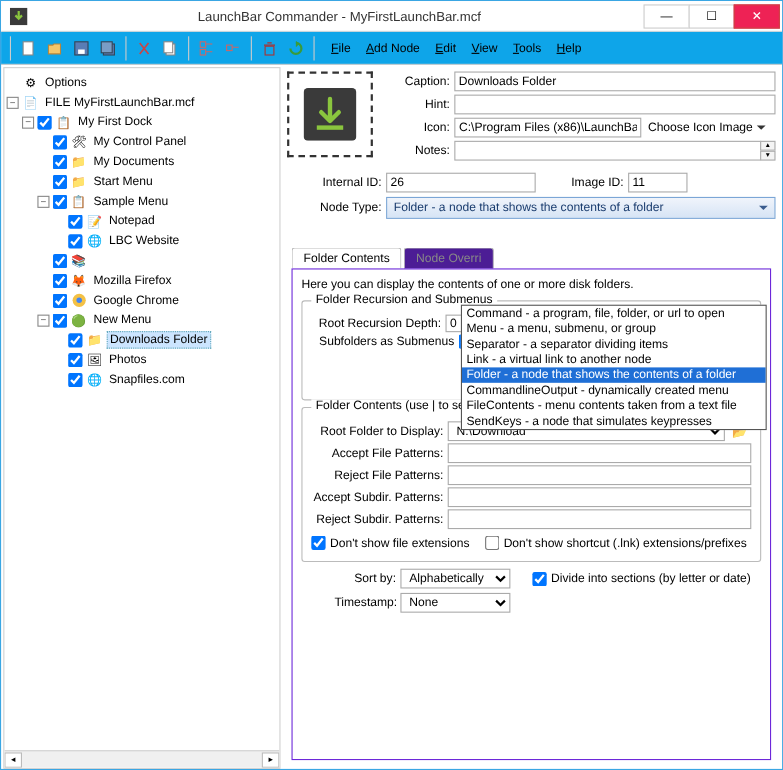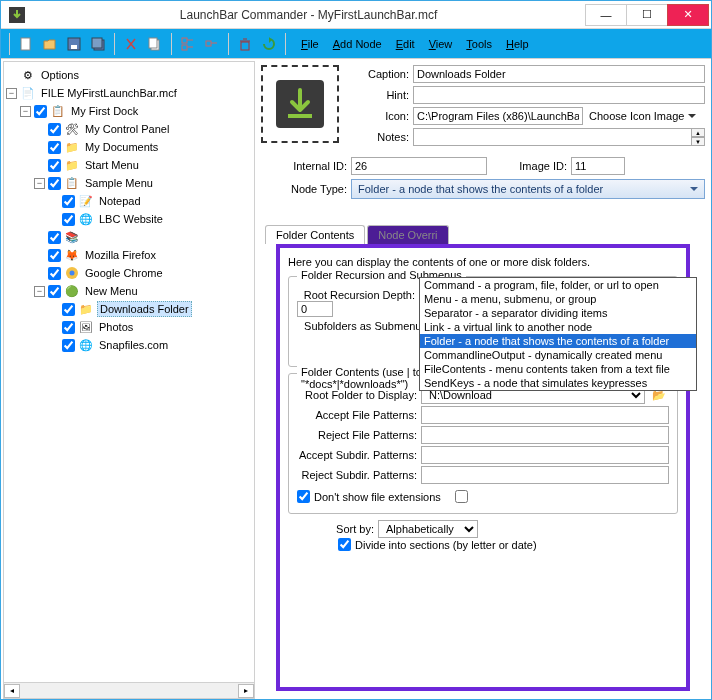--- a/index.html
+++ b/index.html
@@ -40,21 +40,21 @@
 .nodetype-row { display: flex; align-items: center; margin: 0 4px 4px 20px; }
 .nodetype-row label { text-align: right; margin-right: 4px; width: 70px; }
 .nodetype-select { flex: 1; background: linear-gradient(#f0f4fb,#d6e4f5); border: 1px solid #7ba6d6; padding: 3px 18px 3px 6px; position: relative; color: #1a3c6e; cursor: default; }
 .nodetype-select::after { content: ""; position: absolute; right: 6px; top: 50%; border: 4px solid transparent; border-top-color: #3a5c8e; transform: translateY(-25%); }
 .dropdown-list { position: absolute; right: 12px; top: 216px; width: 278px; background: #fff; border: 1px solid #555; z-index: 50; }
 .dd-item { padding: 1px 4px; white-space: nowrap; overflow: hidden; cursor: default; }
 .dd-item.sel { background: #1f6fd6; color: #fff; }
 .tabs { display: flex; margin: 22px 8px 0; }
 .tab { padding: 3px 10px; border: 1px solid #bbb; border-bottom: none; background: #fff; border-radius: 3px 3px 0 0; margin-right: 2px; cursor: default; }
 .tab.inactive { background: #4c1d95; color: #888; }
-.tab-panel { border: 4px solid #6d28d9; margin: 0 19px 8px; padding: 6px 8px 8px; flex: 1; overflow: hidden; }
+.tab-panel { border: 1px solid #6d28d9; margin: 0 8px 8px; padding: 6px 8px 8px; flex: 1; overflow: hidden; }
 .help-text { margin: 2px 0 8px; }
 .group { border: 1px solid #bbb; border-radius: 3px; padding: 10px 8px 8px; margin-bottom: 6px; position: relative; }
 .group > .legend { position: absolute; top: -8px; left: 8px; background: #fff; padding: 0 4px; }
 .group-row { display: flex; align-items: center; margin: 2px 0; flex-wrap: wrap; }
 .group-row label.r { text-align: right; margin-right: 4px; }
 .checkbox-block { display: flex; flex-direction: column; gap: 0; margin-left: 6px; }
 .checkbox-block label { display: flex; align-items: center; margin: 1px 0; }
 .checkbox-block input { margin-right: 4px; }
 input.small { width: 36px; border: 1px solid #aaa; padding: 1px 3px; text-align: left; }
 .full-input { flex: 1; border: 1px solid #aaa; padding: 2px 3px; }
@@ -397,27 +397,32 @@
             <label class="r" style="width:120px">Reject Subdir. Patterns:</label>
             <input class="full-input" value="" style="">
           </div>
         <div class="group-row" style="margin-top:6px">
           <label style="display:flex;align-items:center">
               <input type="checkbox" checked="" style="margin-right: 4px;">
               <span>Don't show file extensions</span>
             </label>
           <label style="display:flex;align-items:center;margin-left:14px">
               <input type="checkbox" style="margin-right: 4px;">
+              <span>Don't show shortcut (.lnk) extensions/prefixes</span>
             </label>
         </div>
       </div>
 
       <div class="group-row" style="margin:4px 0 0 30px">
         <label class="r" style="width:56px">Sort by:</label>
         <select class="combo" style="width:100px"><option>Alphabetically</option></select>
         <label style="display:flex;align-items:center;margin-left:20px">
             <input type="checkbox" checked="" style="margin-right: 4px;">
             <span>Divide into sections (by letter or date)</span>
           </label>
       </div>
+      <div class="group-row" style="margin:4px 0 0 30px">
+        <label class="r" style="width:56px">Timestamp:</label>
+        <select class="combo" style="width:100px"><option>None</option></select>
+      </div>
     </div>
   </div>
 </div>
 
 </body></html>

